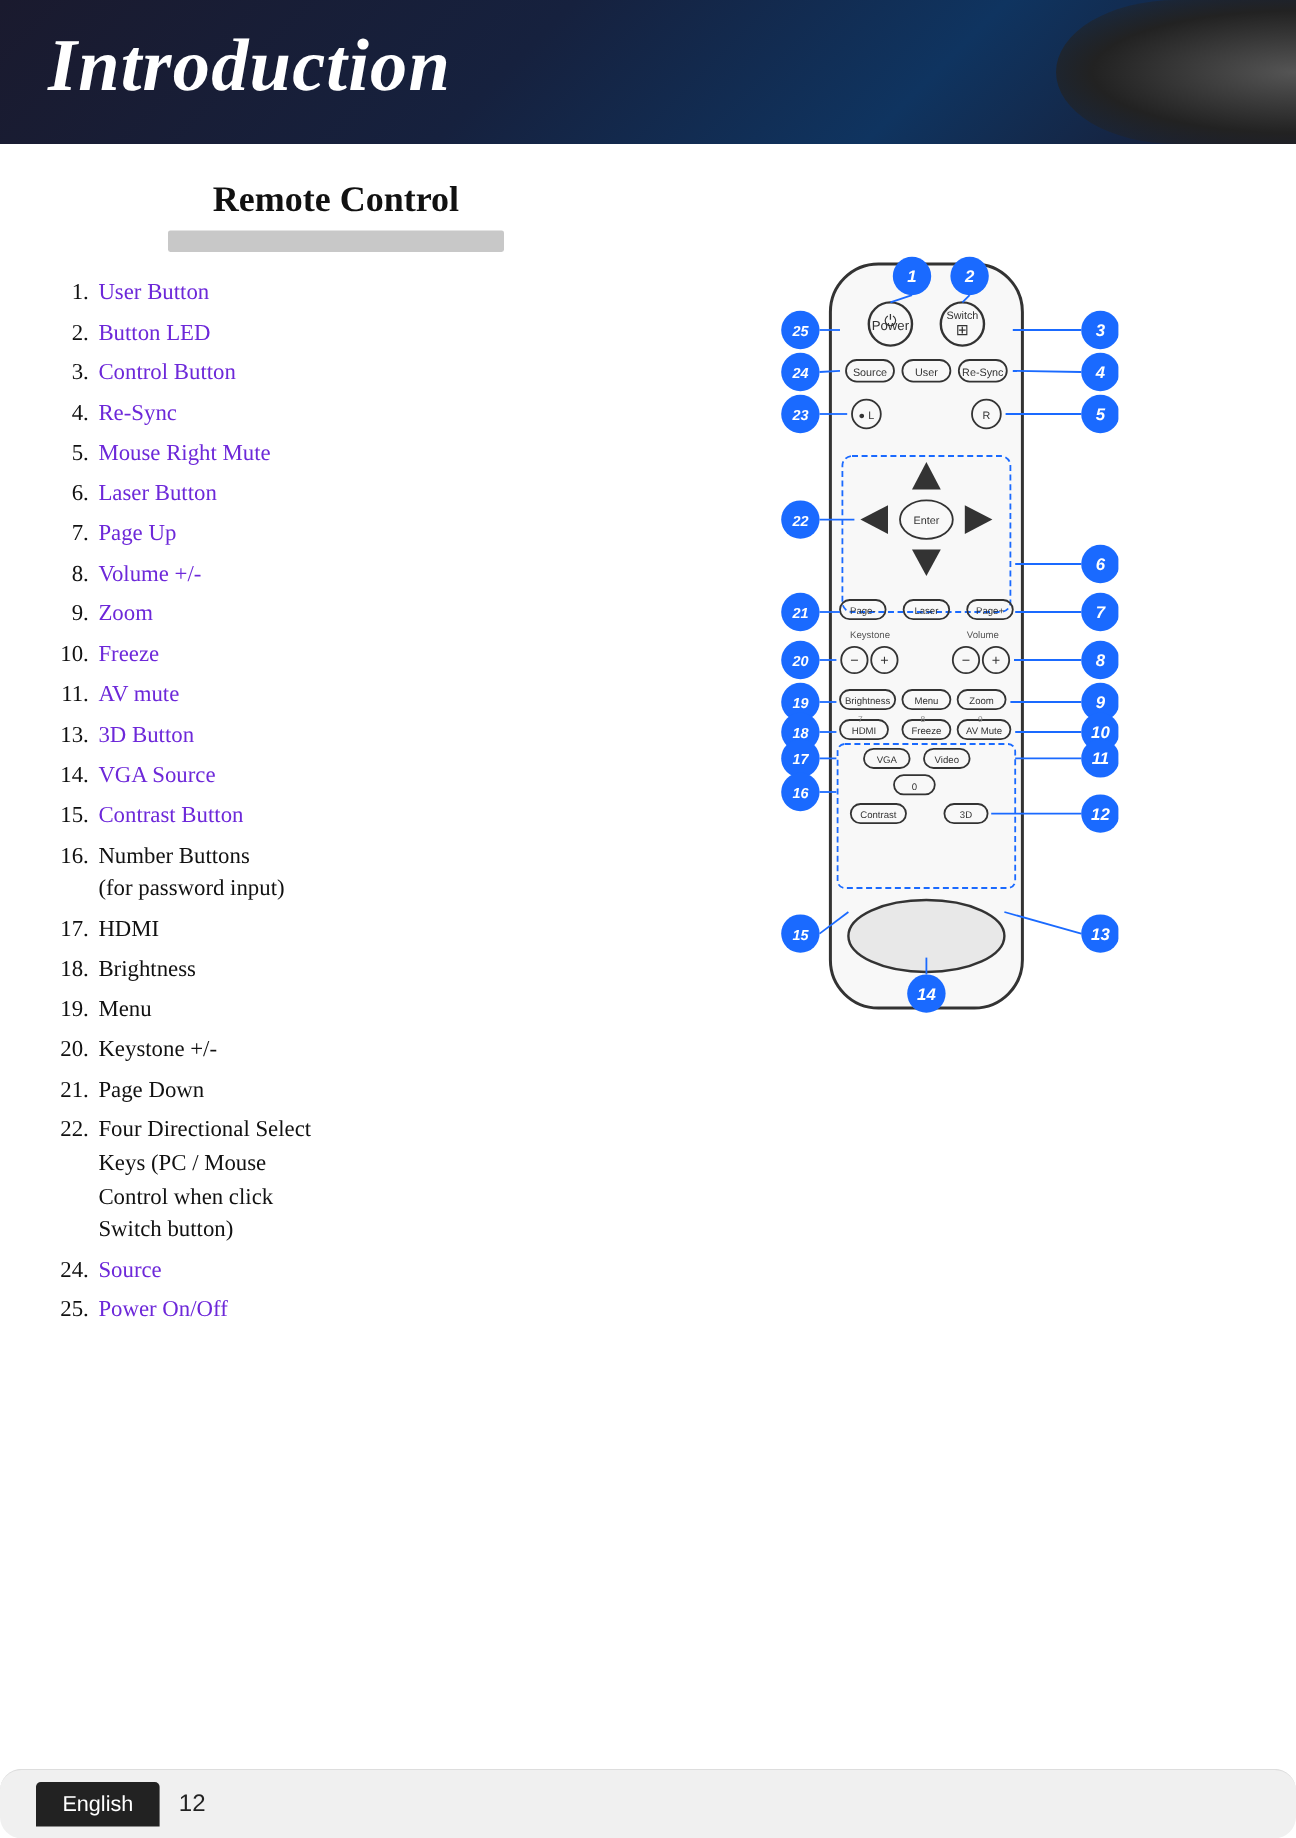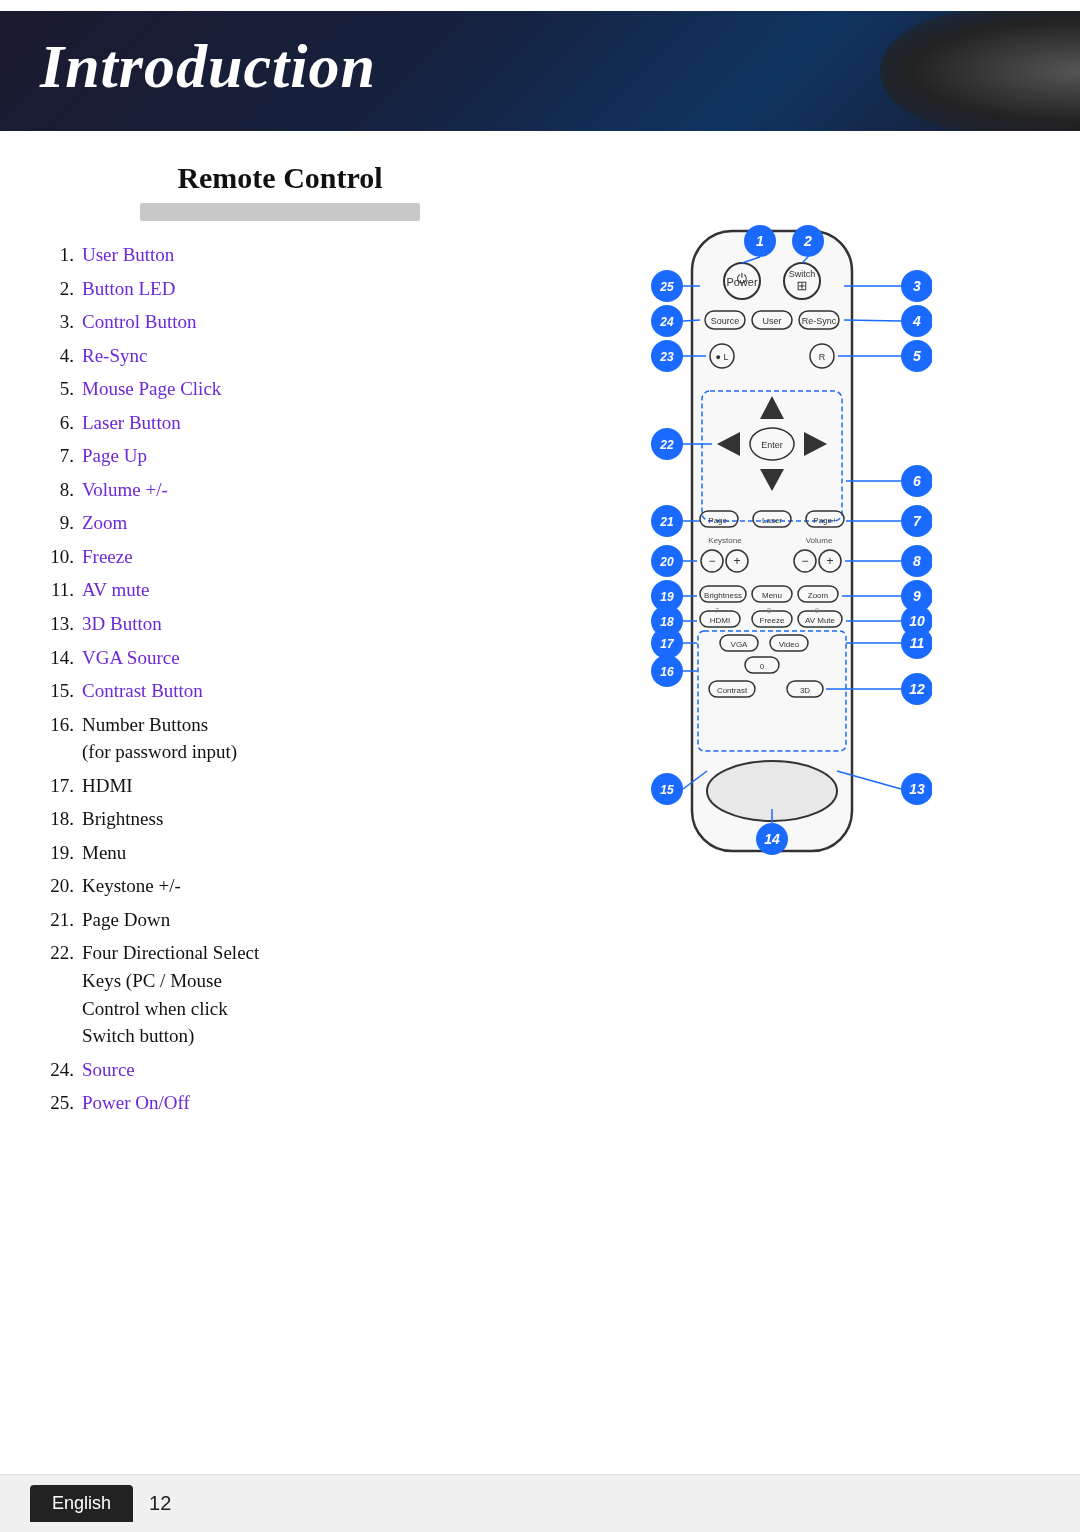--- a/index.html
+++ b/index.html
@@ -12,21 +12,20 @@
       overflow-x: hidden;
     }
 
     
     .header-bg {
       width: 100%;
       height: 120px;
       background: linear-gradient(135deg, #1a1a2e 0%, #16213e 40%, #0f3460 70%, #1a1a2e 100%);
       position: relative;
       overflow: hidden;
-      margin-top: 11px;
     }
     .header-bg::after {
       content: '';
       position: absolute;
       right: 0; top: 0;
       width: 200px; height: 120px;
       background: radial-gradient(ellipse at right, #555 0%, #222 60%, transparent 100%);
       border-radius: 50% 0 0 50%;
     }
 
@@ -114,20 +113,21 @@
       position: absolute;
       bottom: 0;
       left: 0;
       width: 100%;
       height: 58px;
       background: #f0f0f0;
       border-top: 1px solid #ddd;
       display: flex;
       align-items: center;
       padding: 0 30px;
+      border-radius: 18px;
     }
     .lang-tab {
       background: #222;
       color: #fff;
       padding: 8px 22px;
       font-size: 18px;
       font-family: Arial, sans-serif;
       border-radius: 4px 4px 0 0;
       margin-right: 10px;
     }
@@ -171,21 +171,21 @@
         <li>
           <span class="num">3.</span>
           <span class="label">Control Button</span>
         </li>
         <li>
           <span class="num">4.</span>
           <span class="label">Re-Sync</span>
         </li>
         <li>
           <span class="num">5.</span>
-          <span class="label">Mouse Page Click</span>
+          <span class="label">Mouse Right Mute</span>
         </li>
         <li>
           <span class="num">6.</span>
           <span class="label">Laser Button</span>
         </li>
         <li>
           <span class="num">7.</span>
           <span class="label">Page Up</span>
         </li>
         <li>

